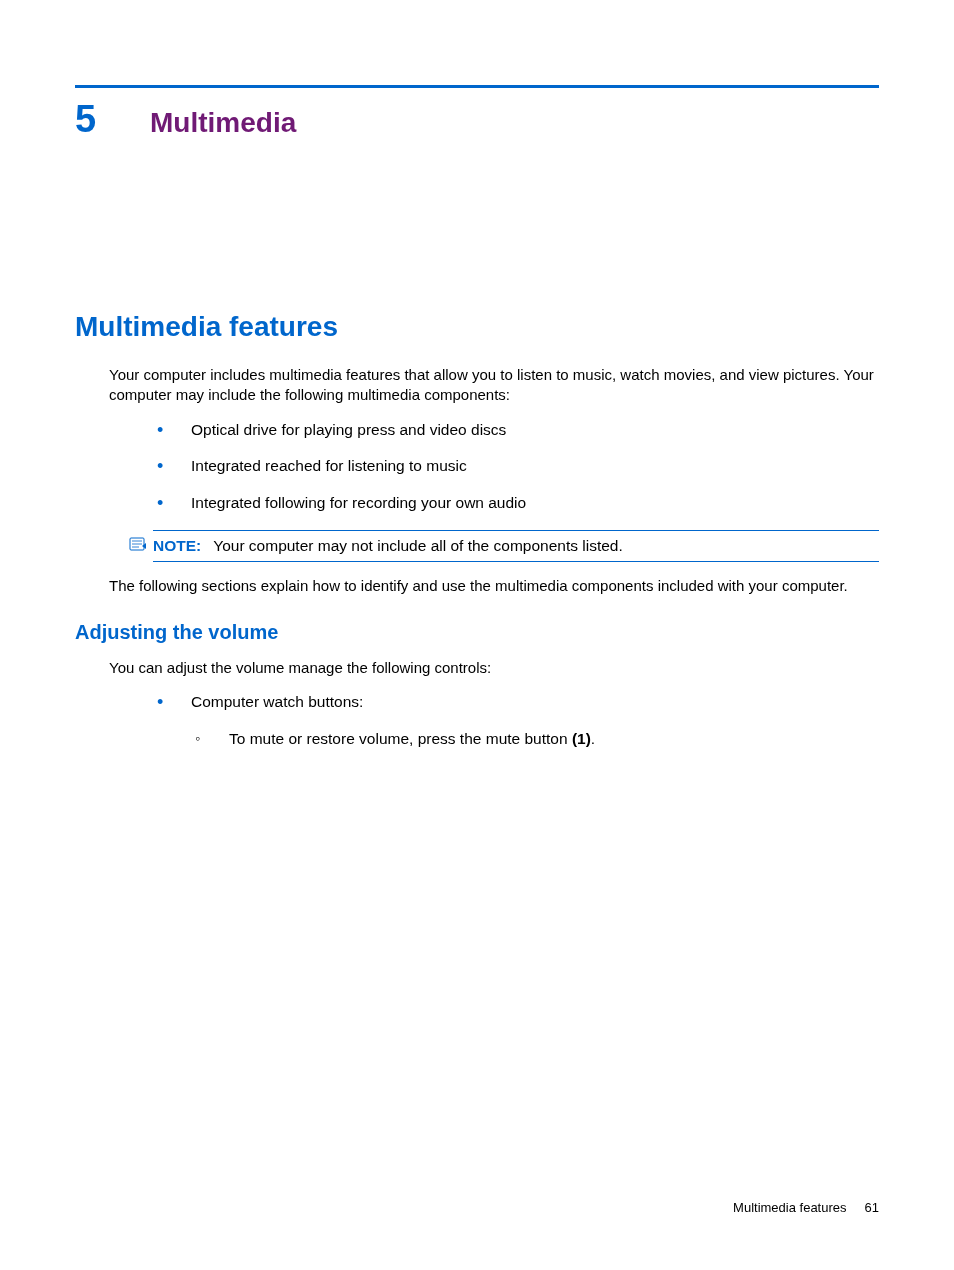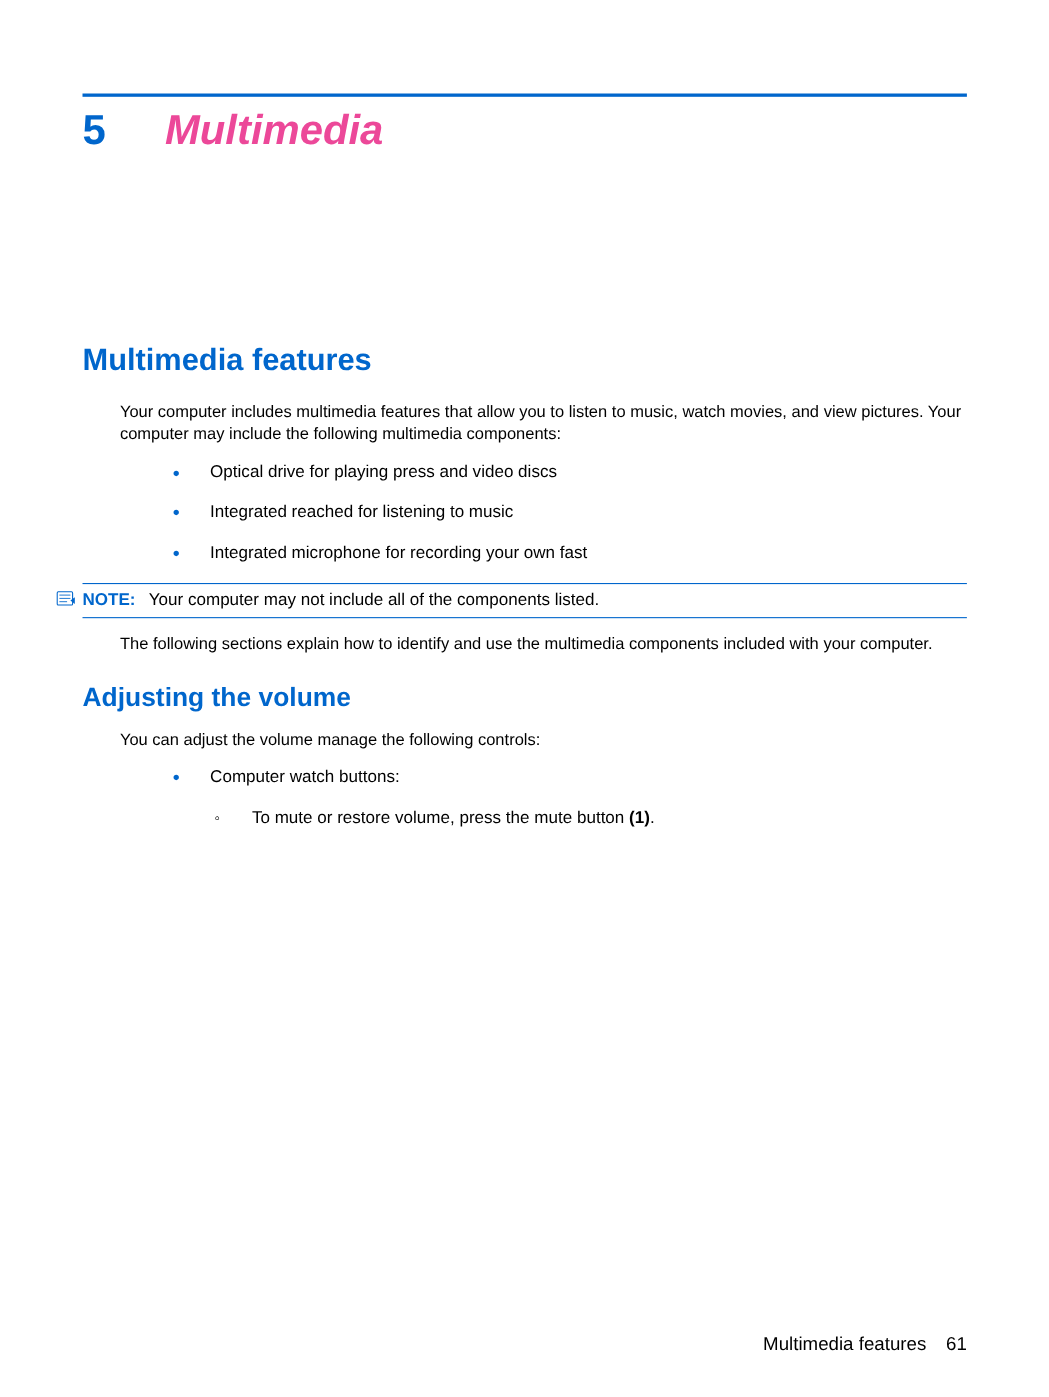--- a/index.html
+++ b/index.html
@@ -30,34 +30,33 @@
       align-items: baseline;
       margin-bottom: 170px;
     }
     .chapter-num {
       color: #0066cc;
       font-size: 38px;
       font-weight: bold;
       width: 75px;
     }
     .chapter-title {
-      color: #ec4899;
-      font-size: 38px;
+      color: #701a75;
+      font-size: 28px;
       font-weight: bold;
-      font-style: italic;
     }
     .h1 {
       color: #0066cc;
       font-size: 28px;
       font-weight: bold;
       margin-bottom: 22px;
     }
     .h2 {
       color: #0066cc;
-      font-size: 24px;
+      font-size: 20px;
       font-weight: bold;
       margin: 24px 0 14px 0;
     }
     .body-text {
       margin-left: 34px;
       margin-bottom: 14px;
       line-height: 1.35;
       font-size: 15px;
     }
     ul.bullets {
@@ -95,42 +94,43 @@
       content: "◦";
       color: #000;
       font-size: 14px;
       position: absolute;
       left: 4px;
       top: 0px;
     }
     .note-box {
       border-top: 1px solid #0066cc;
       border-bottom: 1px solid #0066cc;
+      margin-left: 78px;
       padding: 6px 0 6px 0;
       margin-bottom: 14px;
       position: relative;
       font-size: 15.5px;
     }
     .note-icon {
       position: absolute;
       left: -24px;
       top: 5px;
       width: 18px;
       height: 16px;
     }
     .note-label {
       color: #0066cc;
       font-weight: bold;
       margin-right: 12px;
     }
     .footer {
       position: absolute;
-      bottom: 38px;
+      bottom: 55px;
       right: 75px;
-      font-size: 17px;
+      font-size: 13px;
     }
     .footer-section {
       margin-right: 18px;
     }
     .bold-inline {
       font-weight: bold;
     }
   </style>
 </head>
 <body>
@@ -143,21 +143,21 @@
     <div class="chapter-title">Multimedia</div>
   </div>
 
   <div class="h1">Multimedia features</div>
 
   <p class="body-text">Your computer includes multimedia features that allow you to listen to music, watch movies, and view pictures. Your computer may include the following multimedia components:</p>
 
   <ul class="bullets">
     <li>Optical drive for playing press and video discs</li>
     <li>Integrated reached for listening to music</li>
-    <li>Integrated microphone for recording your own fast</li>
+    <li>Integrated following for recording your own audio</li>
   </ul>
 
   <div class="note-box">
     <svg class="note-icon" viewBox="0 0 18 16">
       <rect x="1" y="2" width="14" height="12" rx="1" fill="none" stroke="#0066cc" stroke-width="1"></rect>
       <line x1="3" y1="5" x2="13" y2="5" stroke="#0066cc" stroke-width="0.8"></line>
       <line x1="3" y1="8" x2="13" y2="8" stroke="#0066cc" stroke-width="0.8"></line>
       <line x1="3" y1="11" x2="10" y2="11" stroke="#0066cc" stroke-width="0.8"></line>
       <path d="M 13 10 L 17 7 L 17 13 Z" fill="#0066cc"></path>
     </svg>

